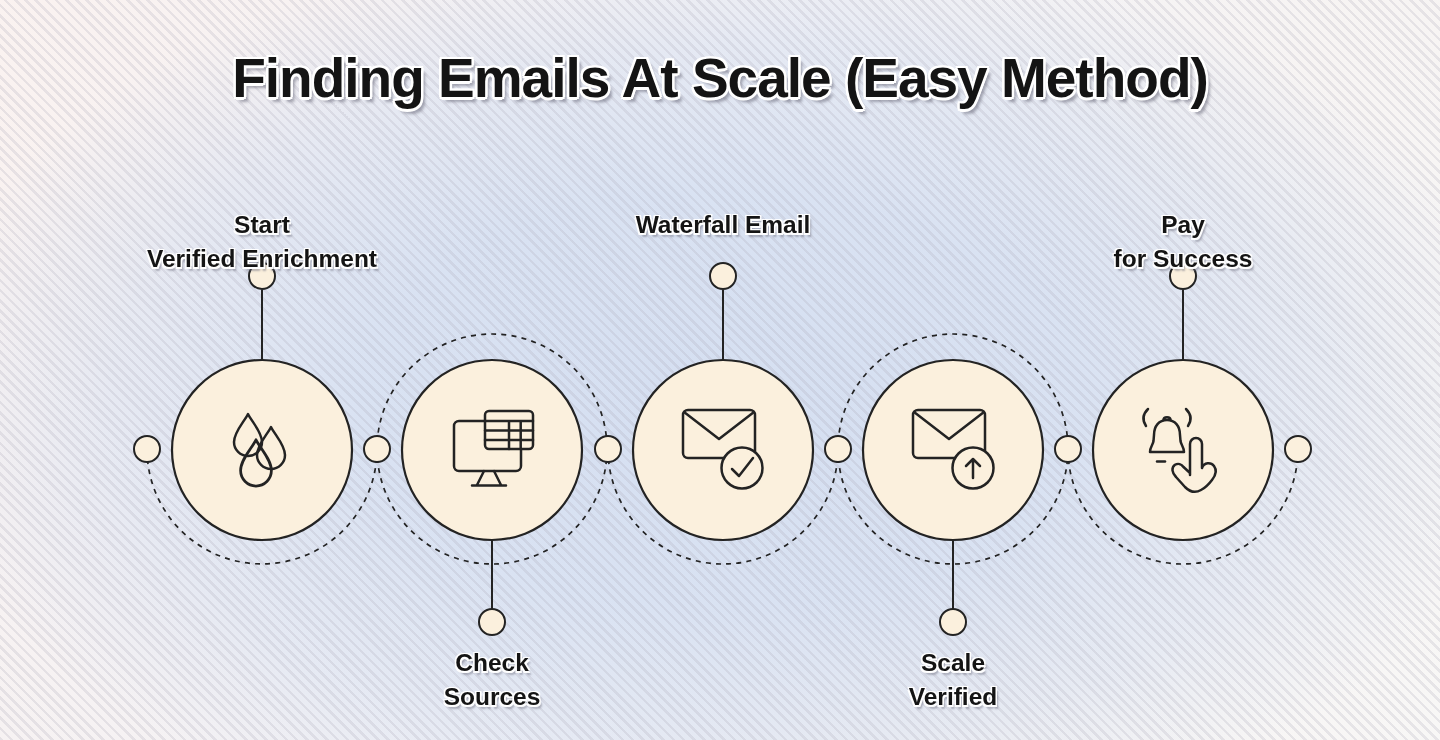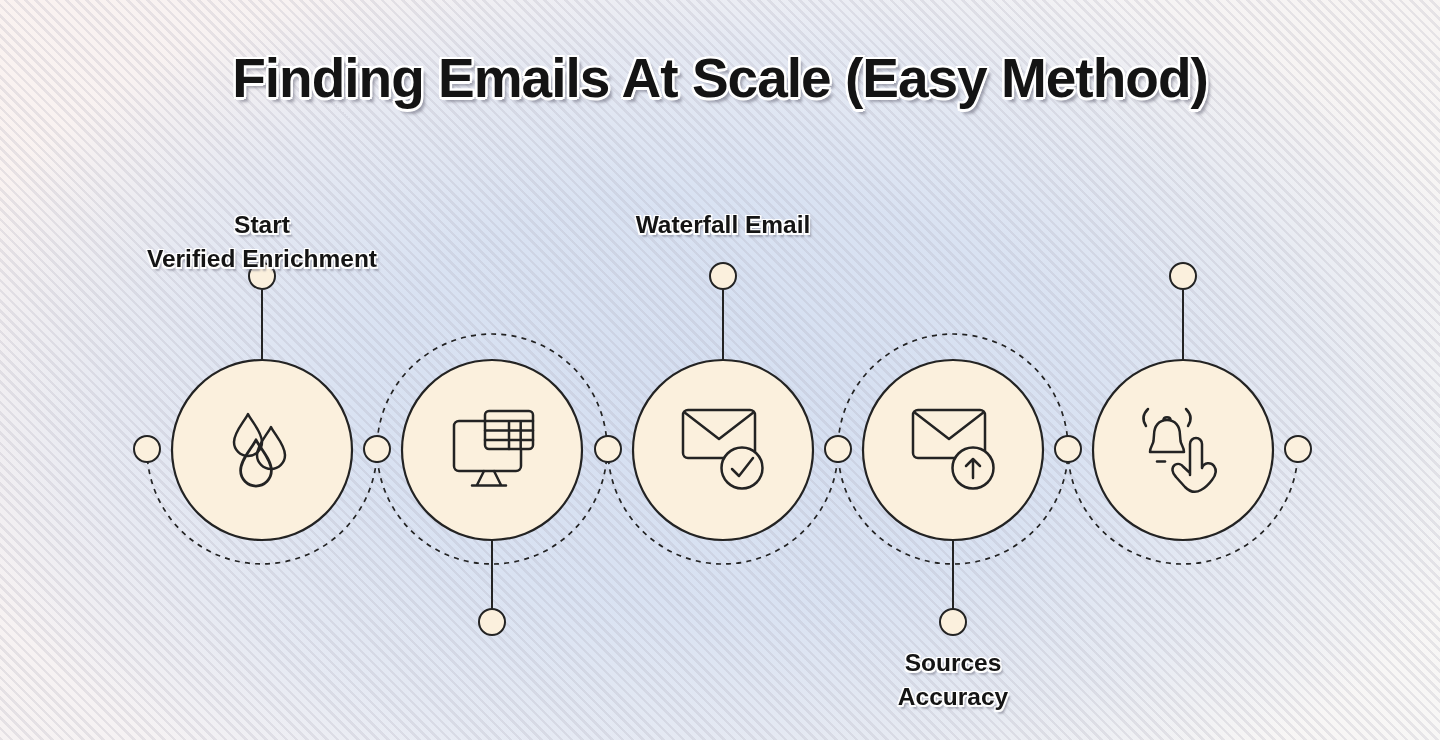--- a/index.html
+++ b/index.html
@@ -134,22 +134,28 @@
       <path class="i" d="M-26,11.5 L-18,11.5"></path>
       <path class="i" d="M7,25 L7,-6 A6,6 0 0 1 19,-6 L19,18 C21,12 28,12 31,16 C34,20 33,25 29,30 C26,34 22,38 18,40 C12,43.5 6,41 2,37 L-7,27 C-11,23 -12,17.5 -8,14.8 C-5,13 -1.5,14 0.5,17 L7,23"></path>
     </g>
   </svg>
 
   <div class="step-label lbl-top" style="left:92px">
     <span>Start</span>
     <span>Verified Enrichment</span>
   </div>
   <div class="step-label lbl-bottom" style="left:322px">
+    <span>Check</span>
+    <span>Sources</span>
   </div>
   <div class="step-label lbl-top" style="left:553px">
     <span>Waterfall Email</span>
   </div>
   <div class="step-label lbl-bottom" style="left:783px">
-    <span>Sources</span>
-    <span>Accuracy</span>
+    <span>Scale</span>
+    <span>Verified</span>
+  </div>
+  <div class="step-label lbl-top" style="left:1013px">
+    <span>Pay</span>
+    <span>for Success</span>
   </div>
 
 </div>
 
 </body></html>

